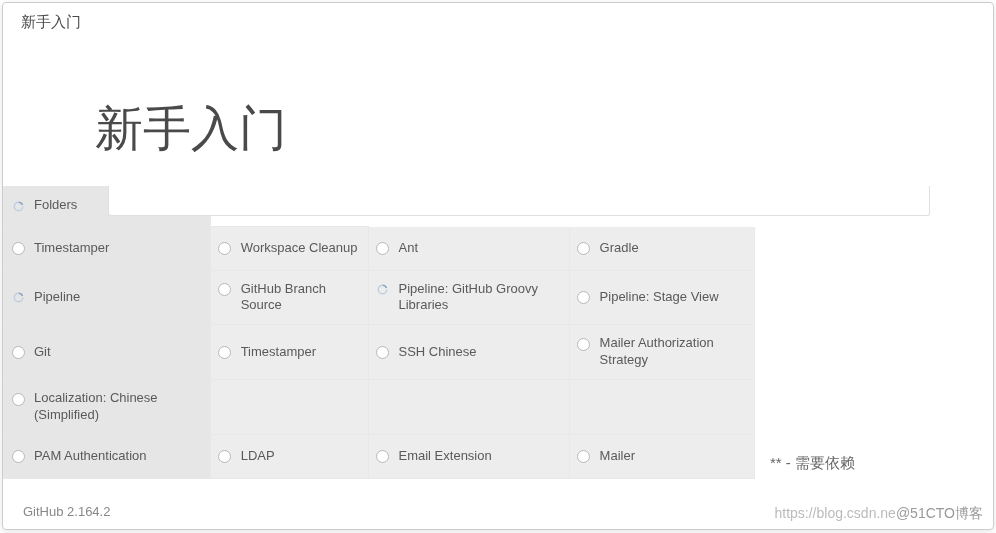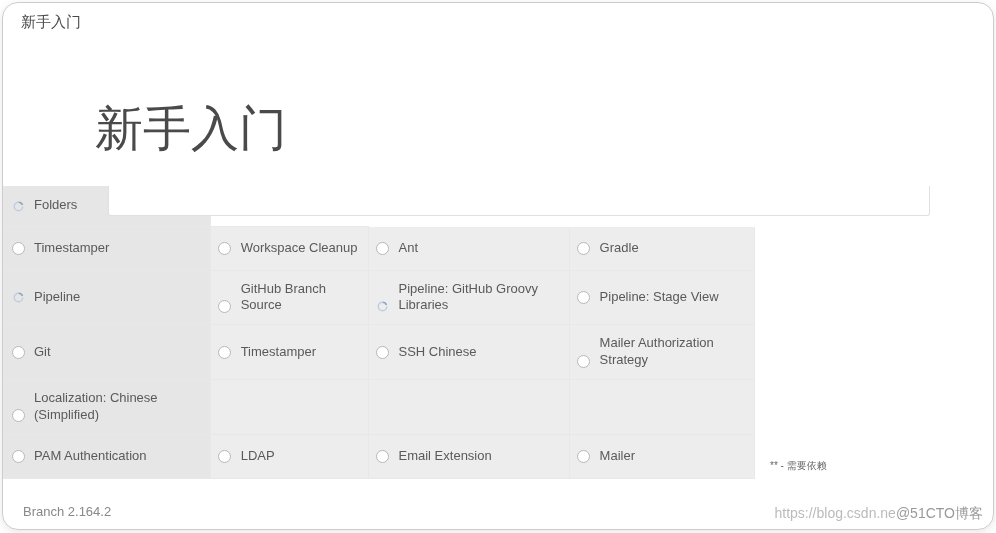--- a/index.html
+++ b/index.html
@@ -10,21 +10,21 @@
     body {
       font-family: Arial, "Microsoft YaHei", sans-serif;
       background: #fff;
       width: 996px;
       height: 533px;
       position: relative;
       overflow: hidden;
     }
     .wizard-container {
       border: 1px solid #ccc;
-      border-radius: 16px;
+      border-radius: 4px;
       margin: 2px;
       height: 528px;
       position: relative;
       box-shadow: 0 2px 8px rgba(0,0,0,0.1);
     }
     .header-bar {
       padding: 10px 18px;
       color: #4a4a4a;
       font-size: 15px;
     }
@@ -64,21 +64,21 @@
       vertical-align: middle;
       background: #ededed;
       height: 44px;
       position: relative;
     }
     .plugins-grid tr td:first-child {
       background: #e6e6e6;
     }
     .plugin-cell {
       display: flex;
-      align-items: flex-end;
+      align-items: flex-start;
       gap: 8px;
     }
     .status-icon {
       width: 16px;
       height: 16px;
       flex-shrink: 0;
       display: flex;
       align-items: center;
       justify-content: center;
       margin-top: 1px;
@@ -112,21 +112,21 @@
     }
     .sidebar-right {
       width: 233px;
       position: relative;
     }
     .legend {
       position: absolute;
       bottom: 0;
       left: 10px;
       color: #666;
-      font-size: 10px;
+      font-size: 15px;
       padding-bottom: 6px;
     }
     .footer {
       position: absolute;
       bottom: 10px;
       left: 20px;
       color: #888;
       font-size: 13px;
     }
     .watermark {
@@ -357,17 +357,17 @@
           </tbody>
       </table>
     </div>
     <div class="sidebar-right">
       <div class="legend">
         <span>**</span><span> - </span><span>需要依赖</span>
       </div>
     </div>
   </div>
 
-  <div class="footer">Branch 2.164.2</div>
+  <div class="footer">GitHub 2.164.2</div>
   <div class="watermark">
     <span>https://blog.csdn.ne</span><span class="gray2">@51CTO博客</span>
   </div>
 </div>
 
 </body></html>

